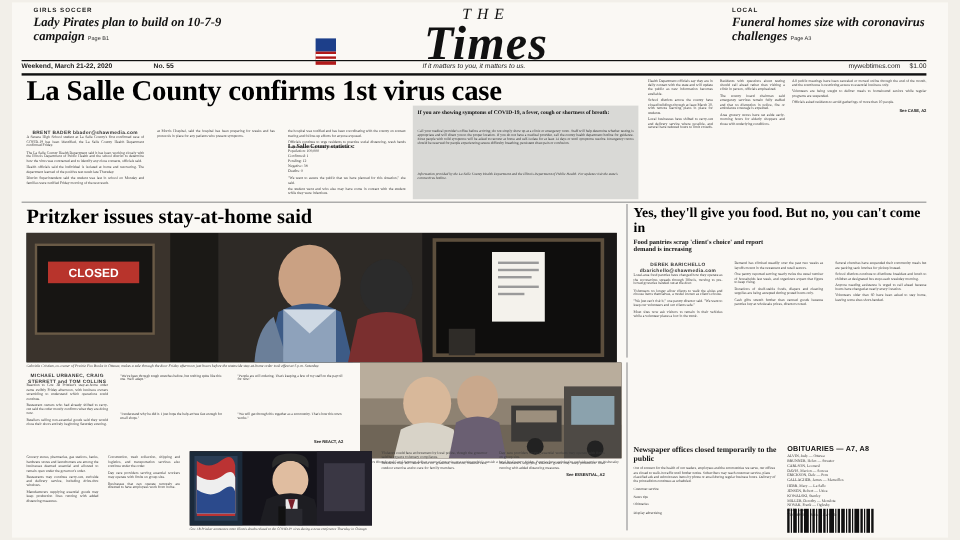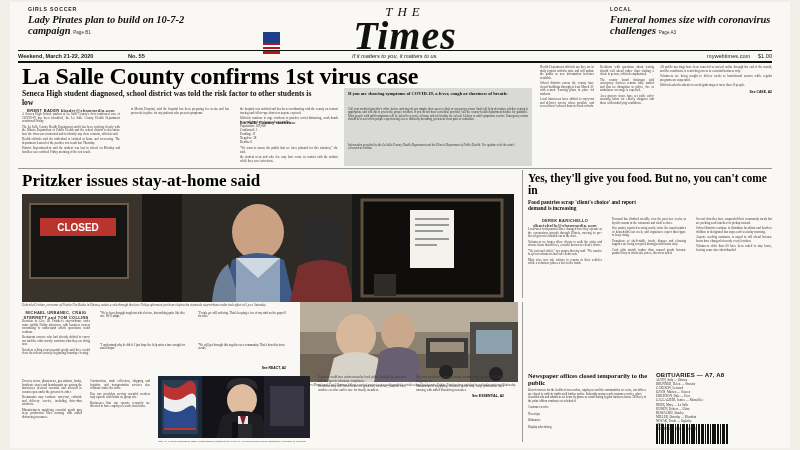--- a/index.html
+++ b/index.html
@@ -101,21 +101,21 @@
 <body>
 
 <div class="page">
   <div class="paper"></div>
   <div class="sheet"></div>
 
   <div class="masthead">
     <div class="mh-left">
       <div class="kicker">GIRLS SOCCER</div>
       <div class="promo-hed">
-        <span>Lady Pirates plan to build on 10-7-2 campaign</span>
+        <span>Lady Pirates plan to build on 10-7-9 campaign</span>
         <span class="promo-page">Page B1</span>
       </div>
     </div>
 
     <div class="flagwrap">
       <div class="flag-the">THE</div>
       <div class="flag-times">Times</div>
     </div>
     <div class="seal">
       <div class="s1"></div>
@@ -139,21 +139,20 @@
     <div class="dl-left">Weekend, March 21-22, 2020</div>
     <div class="dl-no">No. 55</div>
     <div class="dl-right">
       <span>mywebtimes.com</span>
       &nbsp;&nbsp;&nbsp;&nbsp;<span>$1.00</span>
     </div>
   </div>
   <div class="ruleB"></div>
 
   <div class="lead-hed">La Salle County confirms 1st virus case</div>
-  <div class="lead-deck">Seneca High student diagnosed, school district was told the risk factor to other students is low</div>
 
   <div class="lead-cols">
     <div class="lc lc1">
       <div class="byline">BRENT BADER
 bbader@shawmedia.com</div>
       <div class="col-txt">
         <p>A Seneca High School student at La Salle County's first confirmed case of COVID-19 has been identified, the La Salle County Health Department confirmed Friday.</p>
         <p>The La Salle County Health Department said it has been working closely with the Illinois Department of Public Health and the school district to determine how the virus was contracted and to identify any close contacts, officials said.</p>
         <p>Health officials said the individual is isolated at home and recovering. The department learned of the positive test result late Thursday.</p>
         <p>District Superintendent said the student was last in school on Monday and families were notified Friday morning of the test result.</p>

